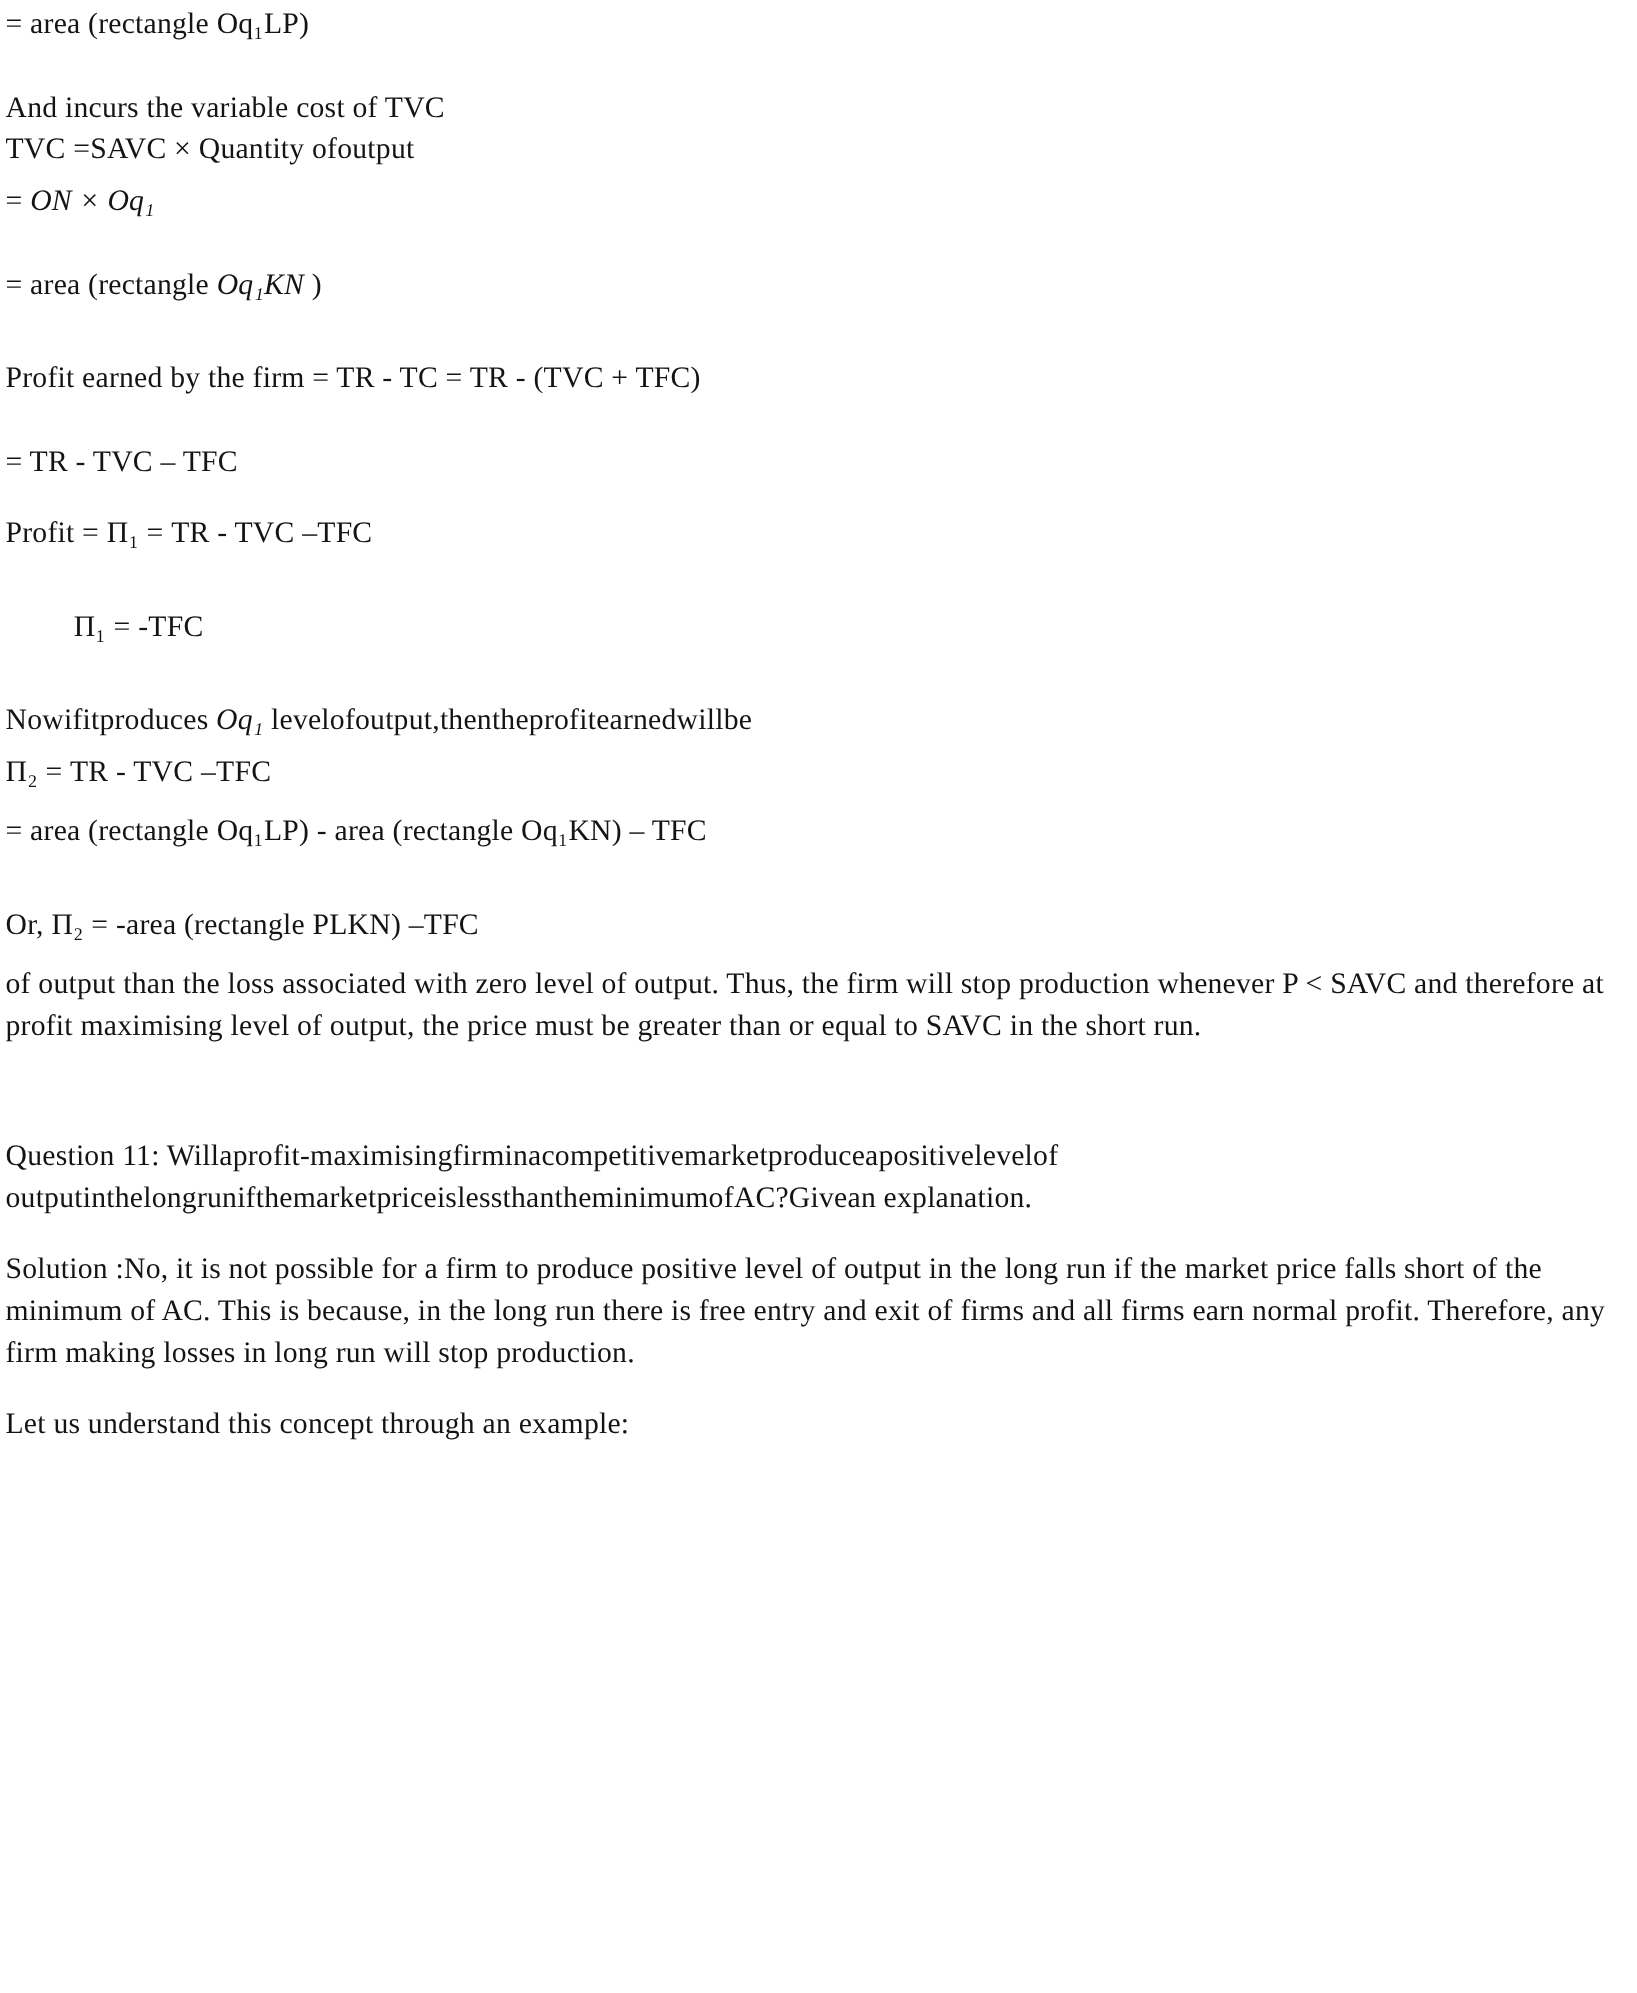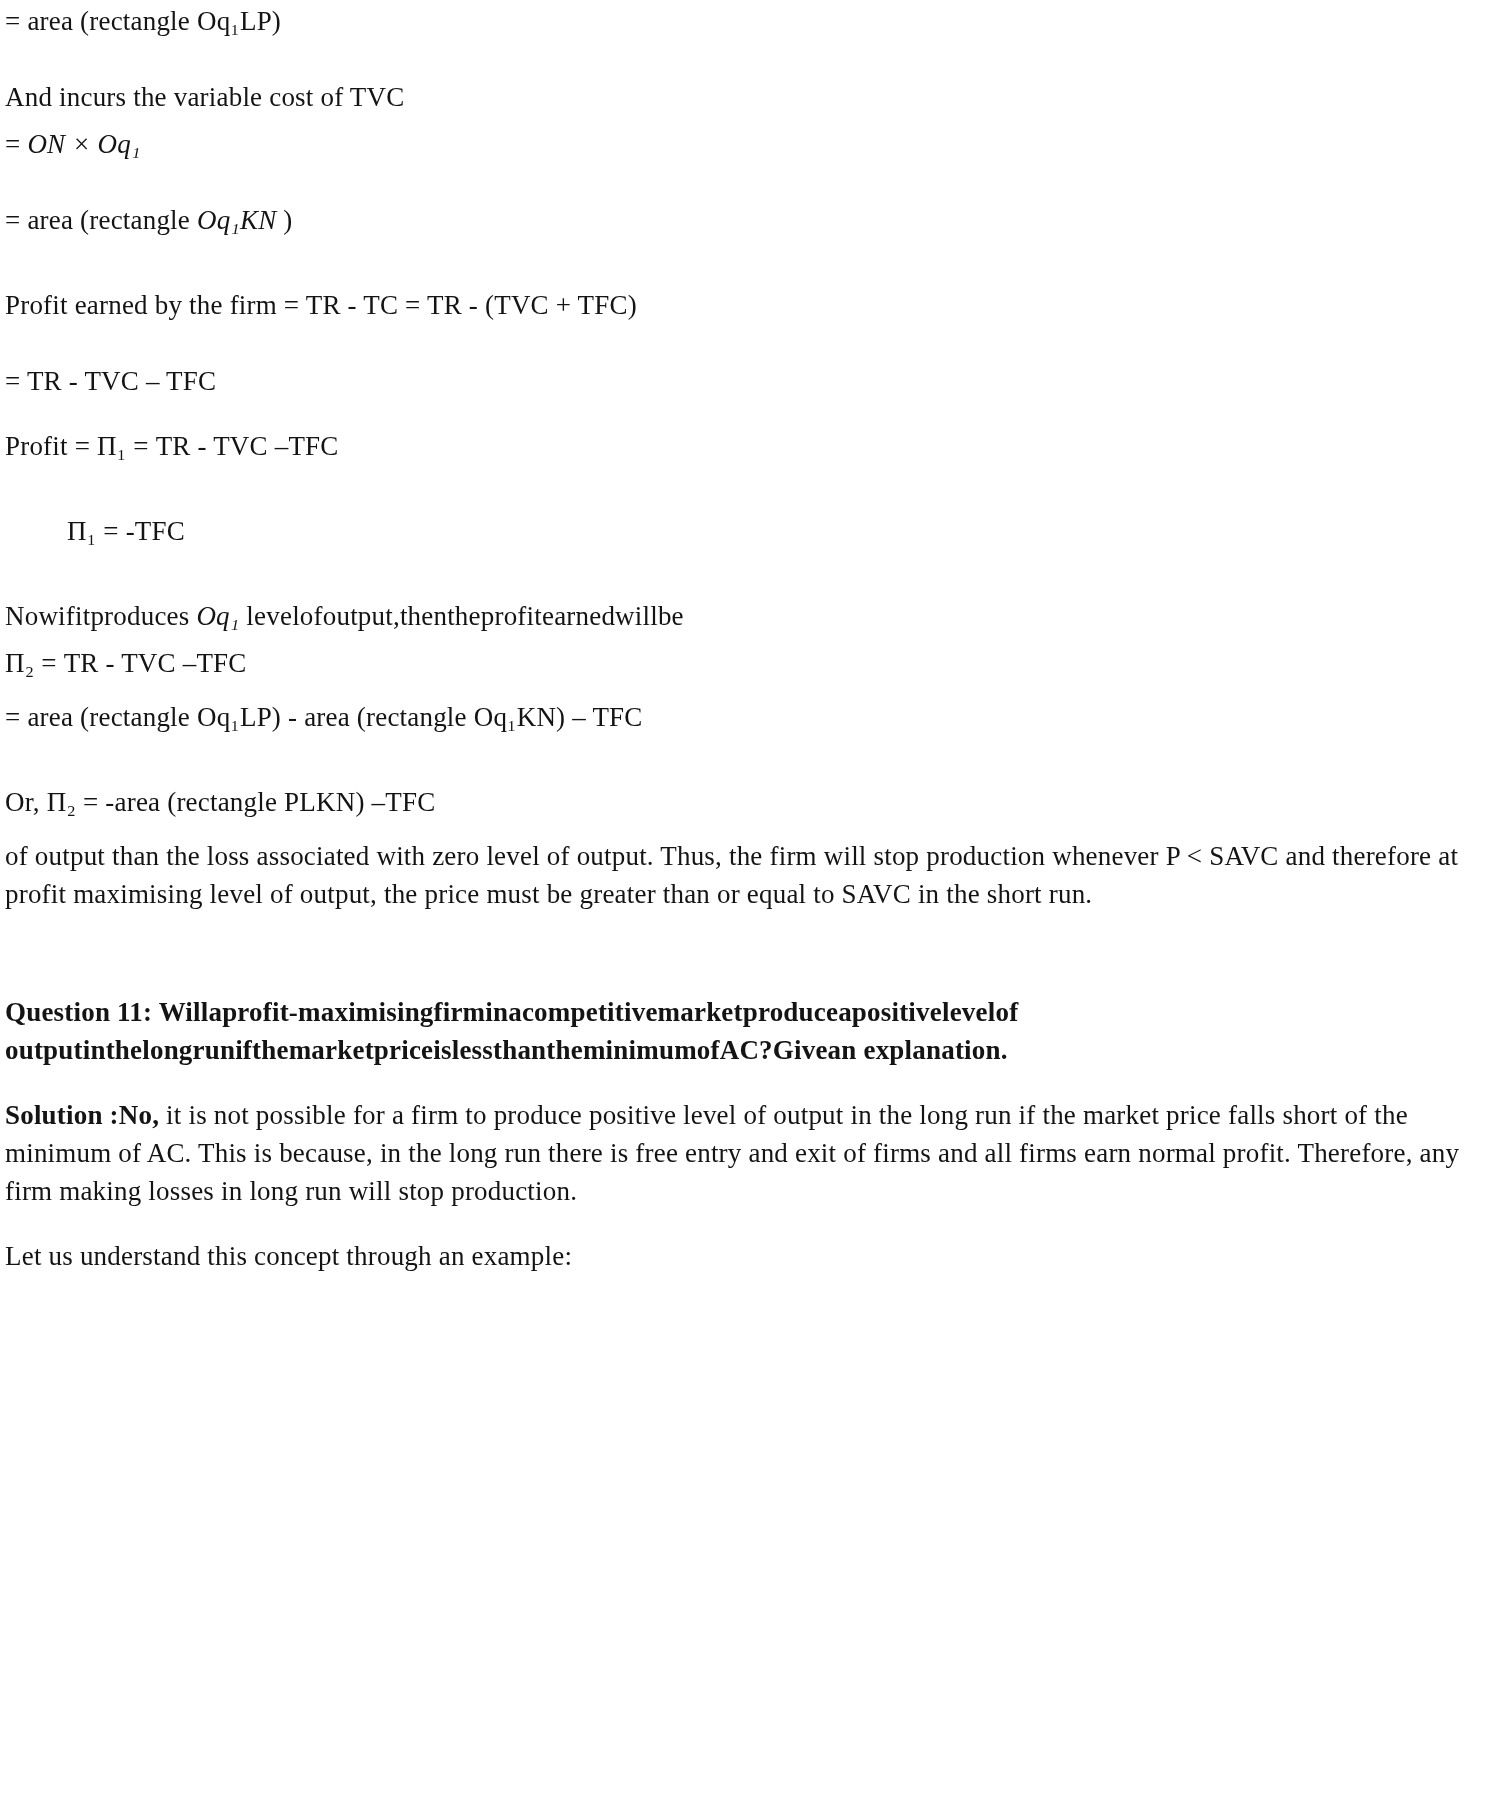--- a/index.html
+++ b/index.html
@@ -15,38 +15,39 @@
   .page {
     width: 100%;
     height: 100%;
     padding: 2px 10px 20px 5px;
   }
   .line {
     line-height: 38px;
     letter-spacing: 0.2px;
   }
   .italic { font-style: italic; }
-  .bold { font-weight: bold; }
+  .bold { font-weight: normal; }
   .indent { padding-left: 62px; }
   .gap-xs  { margin-top: 9px; }
   .gap-s   { margin-top: 16px; }
   .gap-m   { margin-top: 27px; }
   .gap-l   { margin-top: 38px; }
   .gap-xl  { margin-top: 47px; }
   .gap-2xl { margin-top: 80px; }
 </style>
 </head>
 <body style="background: rgb(255, 255, 255); color: rgb(20, 20, 20);">
 
 <div class="page">
 
   <p class="line">= area (rectangle Oq₁LP)</p>
 
   <p class="line gap-l">And incurs the variable cost of TVC</p>
 
+  <p class="line">TVC =SAVC × Quantity ofoutput</p>
 
   <p class="line gap-xs"><span>= </span><span class="italic">ON × Oq₁</span></p>
 
   <p class="line gap-l"><span>= area (rectangle </span><span class="italic">Oq₁KN</span><span> )</span></p>
 
   <p class="line gap-xl">Profit earned by the firm = TR - TC = TR - (TVC + TFC)</p>
 
   <p class="line gap-l">= TR - TVC – TFC</p>
 
 

